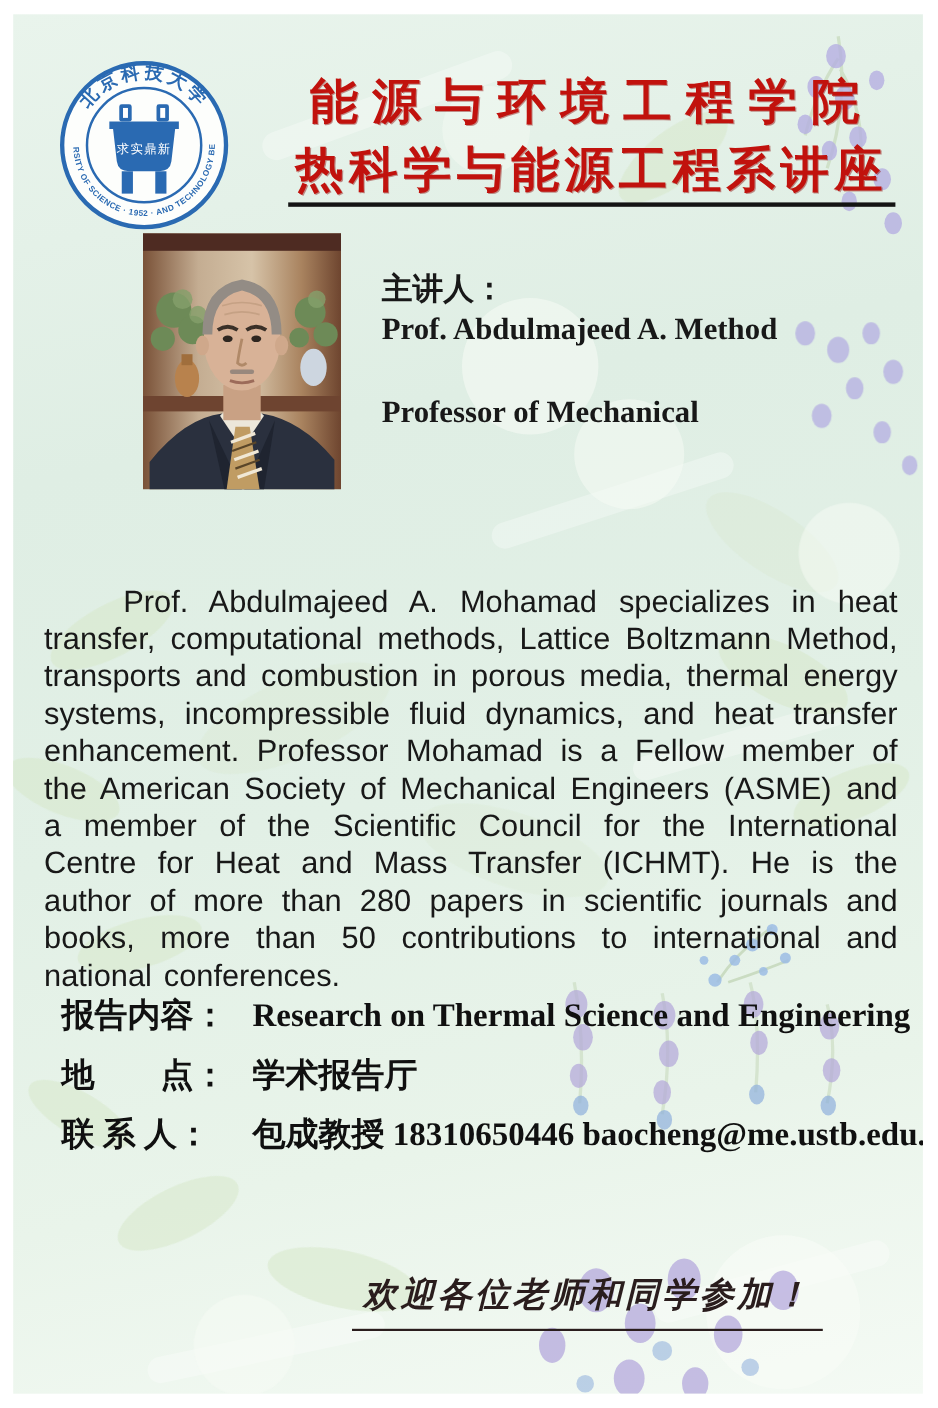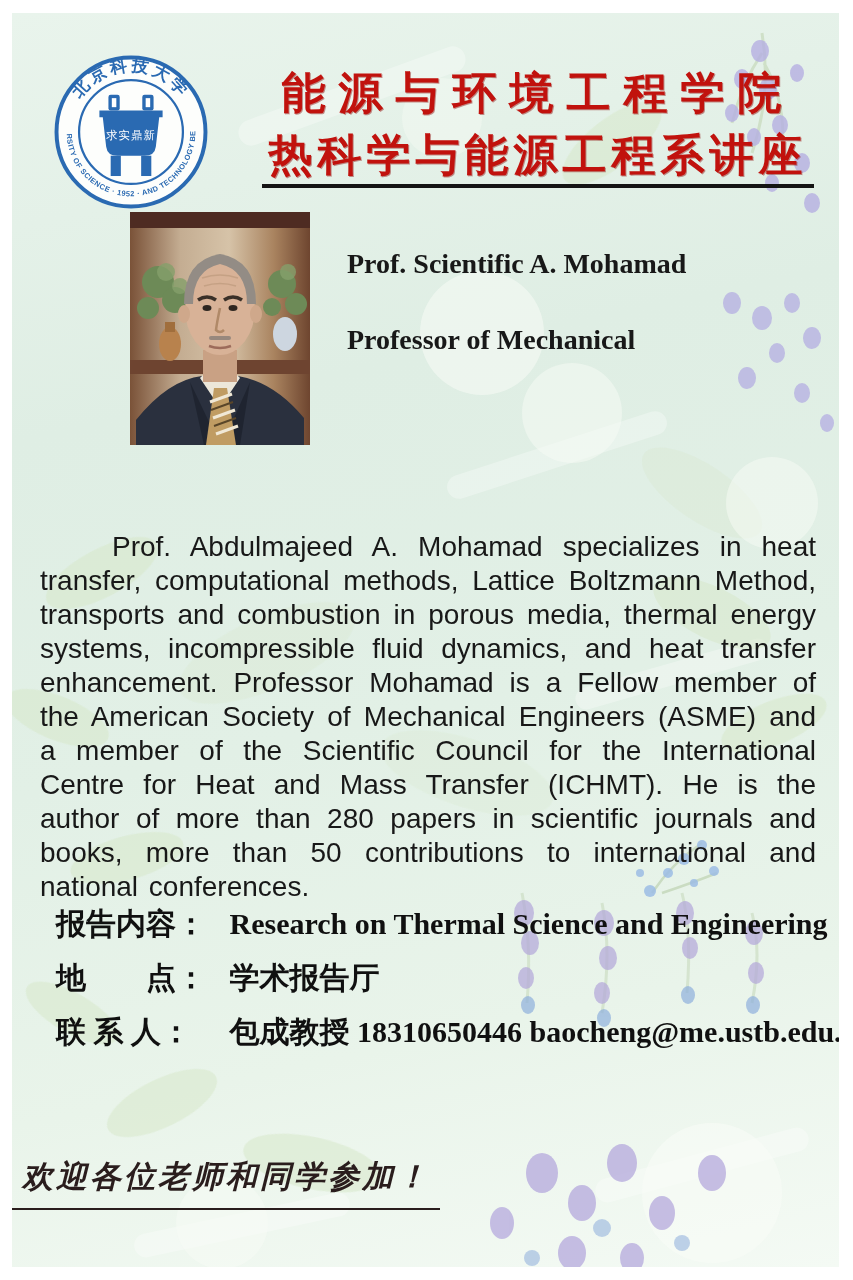--- a/index.html
+++ b/index.html
@@ -30,21 +30,21 @@
       text-align:justify;text-indent:72px;word-spacing:3px;font-family:Liberation Sans, sans-serif;}
 
   
   .details{left:44px;top:893px;width:762px;font-size:30px;color:#101010;font-weight:bold;
       font-family:"Liberation Serif", serif;}
   .detail-row{margin-bottom:18px;line-height:36px;white-space:nowrap;}
   .detail-label{display:inline-block;min-width:166px;}
   .detail-value{display:inline-block;}
 
   
-  .welcome-wrap{left:0;top:1143px;width:736px;text-align:left;}
+  .welcome-wrap{left:0;top:1143px;width:736px;text-align:right;}
   .welcome{display:inline-block;color:#2a1d1d;font-size:31px;font-weight:bold;font-style:italic;
       font-family:"DejaVu Serif", serif;letter-spacing:3px;
       border-bottom:2px solid #2a1d1d;padding:0 10px 10px 10px;}
 </style>
 </head>
 <body>
 
 <div class="page">
   <div class="canvas">
 
@@ -249,21 +249,22 @@
       <path d="M94,88 Q103,82 112,88" stroke="#3a3028" stroke-width="3.5" fill="none"></path>
       <ellipse cx="77" cy="96" rx="4.5" ry="3" fill="#2e2620"></ellipse>
       <ellipse cx="103" cy="96" rx="4.5" ry="3" fill="#2e2620"></ellipse>
       <path d="M90,96 Q87,110 86,118 Q90,122 94,118" stroke="#b08968" stroke-width="2.5" fill="none"></path>
       <rect x="79" y="124" width="22" height="4" rx="2" fill="#8d8078" opacity="0.85"></rect>
       <path d="M79,134 Q90,138 101,134" stroke="#9c6b5a" stroke-width="2.5" fill="none"></path>
       <path d="M72,66 Q90,60 108,66 M74,74 Q90,69 106,74" stroke="#c09c7f" stroke-width="1.5" fill="none" opacity="0.8"></path>
     </svg>
 
     <div class="layer speaker">
-      <div>Prof. Scientific A. Mohamad</div>
+      <div>主讲人：</div>
+      <div>Prof. Abdulmajeed A. Method</div>
       <div class="gap"></div>
       <div>Professor of Mechanical</div>
     </div>
 
     <p class="layer bio">Prof. Abdulmajeed A. Mohamad specializes in heat transfer, computational methods, Lattice Boltzmann Method, transports and combustion in porous media, thermal energy systems, incompressible fluid dynamics, and heat transfer enhancement. Professor Mohamad is a Fellow member of the American Society of Mechanical Engineers (ASME) and a member of the Scientific Council for the International Centre for Heat and Mass Transfer (ICHMT). He is the author of more than 280 papers in scientific journals and books, more than 50 contributions to international and national conferences.</p>
 
     <div class="layer details">
       <div class="detail-row">
         <span class="detail-label">报告内容：</span>
         <span class="detail-value">Research on Thermal Science and Engineering</span>

